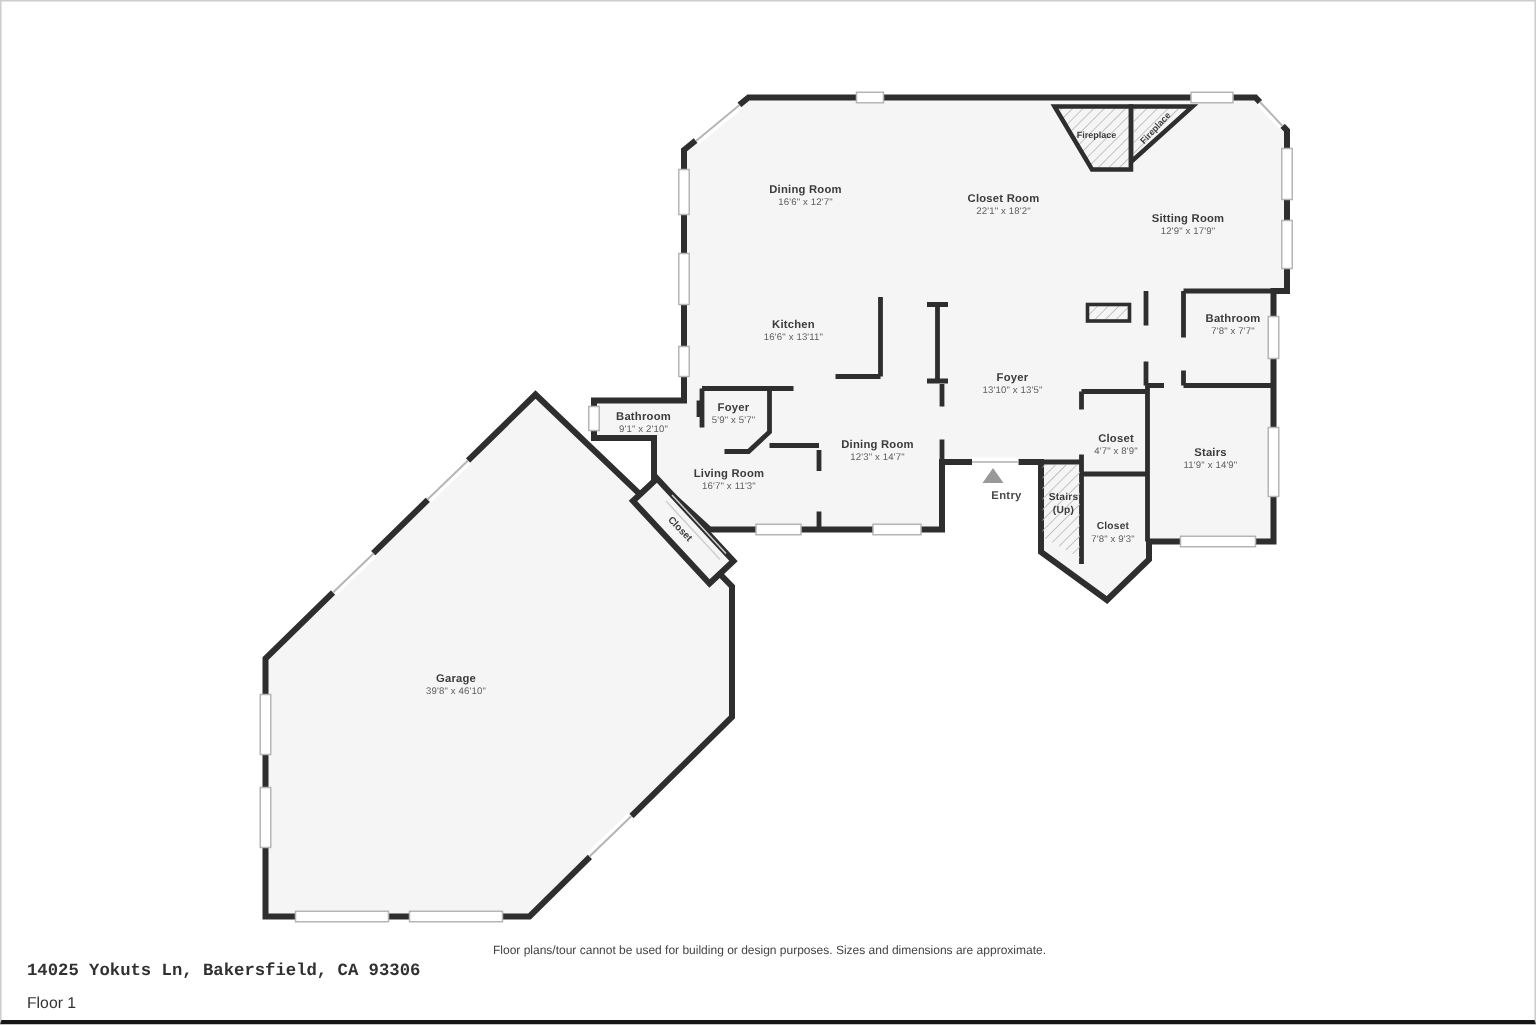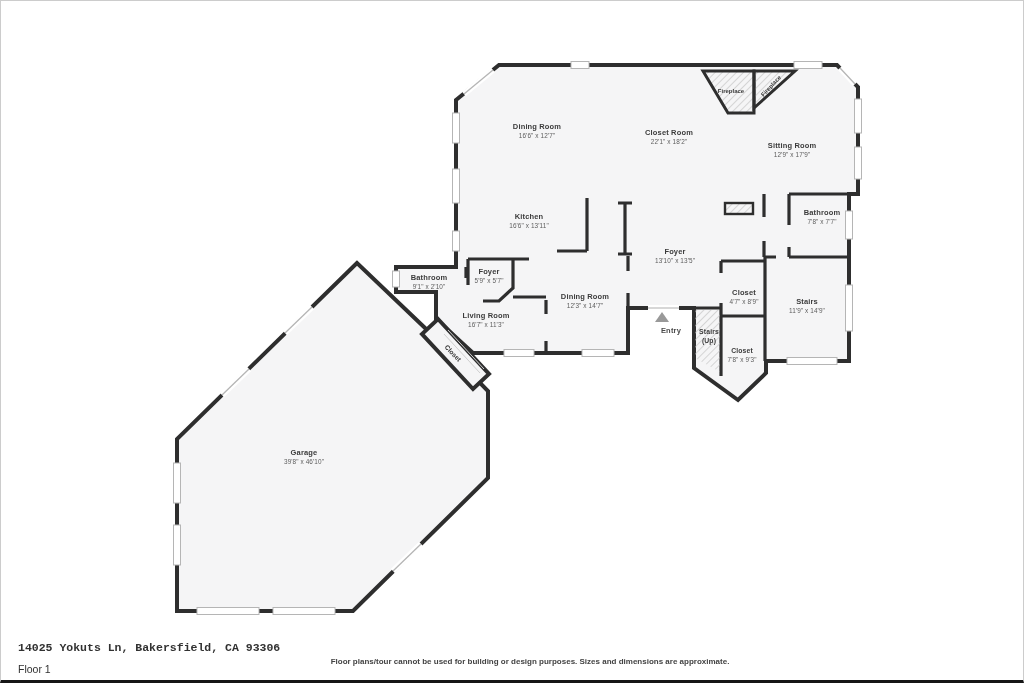--- a/index.html
+++ b/index.html
@@ -19,22 +19,22 @@
     position:absolute;font-size:6px;font-weight:700;color:#3b3b3b;
     white-space:nowrap;z-index:5;
   }
   .entry-label{
     position:absolute;transform:translate(-50%,-50%);font-size:7.5px;font-weight:700;
     color:#4a4a4a;white-space:nowrap;z-index:5;letter-spacing:.2px;padding-left:18px;
   }
   .addr{position:absolute;left:17px;top:640px;font-size:11.5px;font-weight:700;color:#313131;z-index:6;font-family:Liberation Mono, monospace;}
   .floor{position:absolute;left:17px;top:662px;font-size:10.5px;font-weight:400;color:#313131;z-index:6;}
   .disclaimer{
-    position:absolute;left:512px;top:656px;transform:translateX(-50%);
-    font-size:8px;font-weight:700;color:#434343;z-index:6;white-space:nowrap;margin-left:17px;
+    position:absolute;left:512px;top:628px;transform:translateX(-50%);
+    font-size:8px;font-weight:400;color:#434343;z-index:6;white-space:nowrap;
   }
 </style>
 </head>
 <body>
 
 <div class="viewport">
 
   <svg width="1024" height="683" viewBox="0 0 1024 683">
     <defs>
       <pattern id="hatch" width="5" height="5" patternUnits="userSpaceOnUse" patternTransform="rotate(45)">

